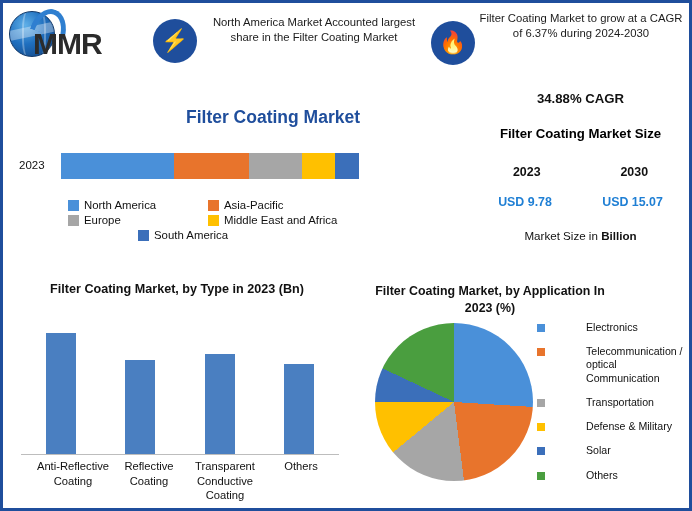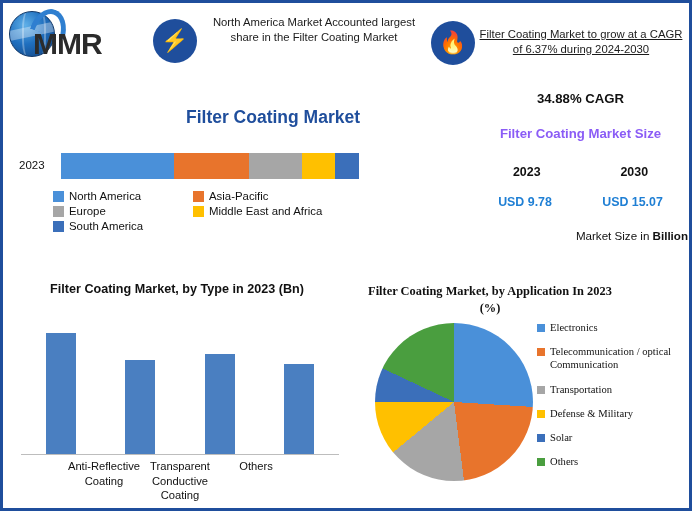--- a/index.html
+++ b/index.html
@@ -93,22 +93,22 @@
   .region-ylabel {
     position: absolute; left: 6px; top: 10px;
     font-size: 11.5px; color: #111; font-weight: normal;
   }
   .stack {
     position: absolute; left: 48px; top: 4px; right: 4px; height: 26px;
     display: flex;
   }
   .stack-seg { height: 100%; }
   .region-legend {
-    margin-top: 1px; padding-left: 40px;
-    display: flex; flex-wrap: wrap;
+    margin-top: 10px; padding-left: 40px;
+    display: flex; flex-wrap: wrap; justify-content: center;
   }
   .lg-item {
     display: flex; align-items: center;
     width: 140px; margin-bottom: 3px;
     font-size: 11.4px; color: #111;
   }
   .lg-sw { width: 11px; height: 11px; margin-right: 5px; flex: none; }
 
   
   .type-block { position: absolute; left: 6px; top: 278px; width: 340px; height: 225px; }
@@ -118,70 +118,70 @@
   }
   .type-plot {
     position: absolute; left: 12px; top: 42px; width: 318px; height: 132px;
     border-bottom: 1px solid #bdbdbd;
     display: flex; align-items: flex-end; justify-content: space-around;
   }
   .type-bar-wrap { width: 72px; display: flex; justify-content: center; align-items: flex-end; height: 100%; }
   .type-bar { width: 30px; background: #4a7fc1; }
   .type-labels {
     position: absolute; left: 12px; top: 178px; width: 318px;
-    display: flex; justify-content: center;
+    display: flex; justify-content: flex-end;
   }
   .type-label {
     width: 76px; text-align: center;
     font-size: 11.2px; color: #111; line-height: 1.3;
   }
 
   
-  .pie-block { position: absolute; left: 352px; top: 280px; width: 334px; height: 226px; font-family: Liberation Serif, serif; }
+  .pie-block { position: absolute; left: 352px; top: 280px; width: 334px; height: 226px; }
   .pie-title {
     position: absolute; left: 10px; top: 0; width: 250px;
     text-align: center; font-size: 12.4px; font-weight: bold; color: #111; line-height: 1.35;
   }
   .pie {
     position: absolute; left: 20px; top: 40px;
     width: 158px; height: 158px; border-radius: 50%;
   }
   .pie-legend {
     position: absolute; left: 182px; top: 38px; width: 150px;
   }
   .pl-item {
     display: flex; align-items: flex-start;
-    margin-bottom: 11px; font-size: 10.6px; color: #111;
+    margin-bottom: 11px; font-size: 10.6px; color: #111; gap: 36px;
   }
   .pl-sw { width: 8px; height: 8px; margin-right: 5px; margin-top: 3px; flex: none; }
   .pl-text { line-height: 1.25; }
 
   
   .cagr {
     position: absolute; left: 470px; top: 88px; width: 215px;
     text-align: center; font-size: 13.2px; font-weight: bold; color: #111;
   }
   .size-title {
     position: absolute; left: 470px; top: 122px; width: 215px;
-    text-align: center; font-size: 13.2px; font-weight: bold; color: #8b5cf6;
+    text-align: center; font-size: 13.2px; font-weight: bold; color: #000000;
     line-height: 1.3;
   }
   .size-years {
     position: absolute; left: 470px; top: 162px; width: 215px;
     display: flex; justify-content: space-around;
     font-size: 12.4px; font-weight: bold; color: #111;
   }
   .size-vals {
     position: absolute; left: 470px; top: 192px; width: 215px;
     display: flex; justify-content: space-around;
     font-size: 12.4px; font-weight: bold; color: #1f7fd4;
   }
   .size-unit {
     position: absolute; left: 470px; top: 226px; width: 215px;
-    text-align: right; font-size: 11.6px; color: #111;
+    text-align: center; font-size: 11.6px; color: #111;
   }
   .size-unit b { font-weight: bold; }
 </style>
 </head>
 <body>
 
 <div id="page">
 
   <div class="header">
 
@@ -191,21 +191,21 @@
       <div class="logo-text">MMR</div>
     </div>
 
     <div class="hdr-item">
       <div class="hdr-badge" style="left:150px; top:16px;">⚡</div>
       <div class="hdr-text" style="left:196px; top:12px; width:230px;">North America Market Accounted largest share in the Filter Coating Market</div>
     </div>
 
     <div class="hdr-item">
       <div class="hdr-badge" style="left:428px; top:18px;">🔥</div>
-      <div class="hdr-text" style="left:474px; top:24px; width:208px;text-decoration:underline;">Filter Coating Market to grow at a CAGR of 6.37% during 2024-2030</div>
+      <div class="hdr-text" style="left:474px; top:8px; width:208px;">Filter Coating Market to grow at a CAGR of 6.37% during 2024-2030</div>
     </div>
   </div>
 
   <div class="main-title">Filter Coating Market</div>
 
   <div class="region-block">
     <div class="region-chart">
       <div class="region-ylabel">2023</div>
       <div class="stack">
         <div class="stack-seg" style="width:38%; background:#4a90d9;"></div>
@@ -250,20 +250,21 @@
       </div>
       <div class="type-bar-wrap">
         <div class="type-bar" style="height:76%;"></div>
       </div>
       <div class="type-bar-wrap">
         <div class="type-bar" style="height:69%;"></div>
       </div>
     </div>
     <div class="type-labels">
       <div class="type-label">Anti-Reflective Coating</div>
+      <div class="type-label">Reflective Coating</div>
       <div class="type-label">Transparent Conductive Coating</div>
       <div class="type-label">Others</div>
     </div>
   </div>
 
   <div class="pie-block">
     <div class="pie-title">Filter Coating Market, by Application In 2023 (%)</div>
     <div class="pie" style="background: conic-gradient(
             #4a90d9 0deg 93.6deg,
             #e8742c 93.6deg 172.8deg,

